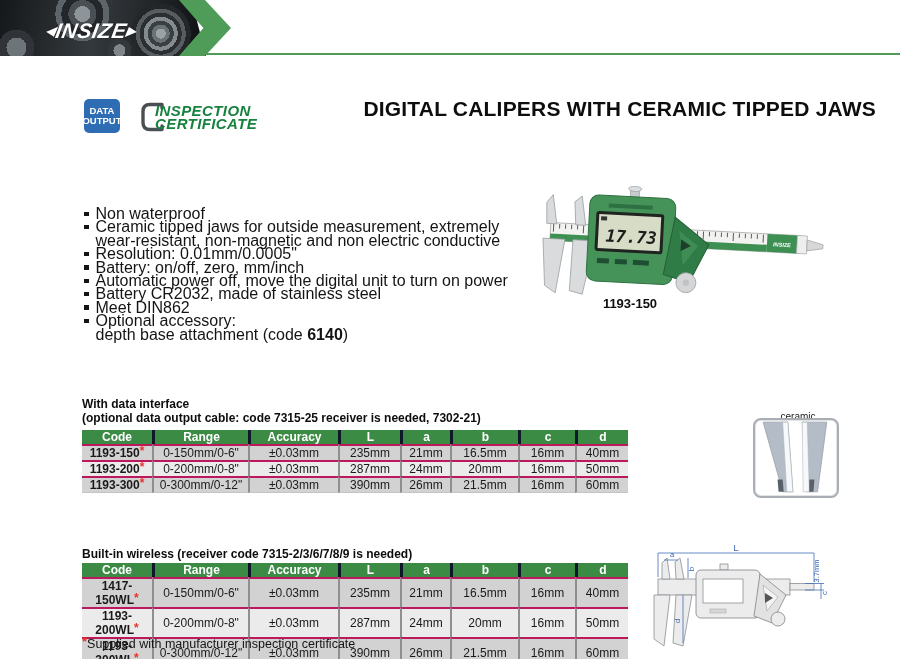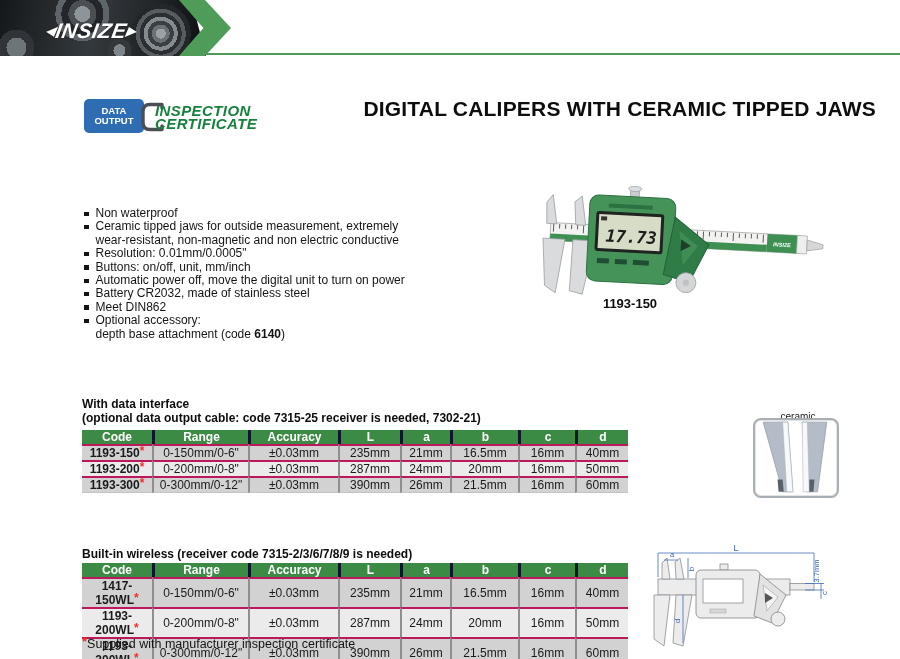--- a/index.html
+++ b/index.html
@@ -23,34 +23,34 @@
   .header-arrow {
     position:absolute; left:179px; top:0; width:52px; height:56px; background:#4f9b58;
     clip-path:polygon(0 0, 50% 0, 100% 50%, 50% 100%, 0 100%, 47% 50%);
   }
   .insize-logo { position:absolute; left:46px; top:19px; white-space:nowrap;
     color:#fff; font-style:italic; font-weight:900; font-size:21px; letter-spacing:.5px;
     transform:skewX(-10deg); text-shadow:0 0 2px rgba(0,0,0,.45); }
   .insize-logo .arr { font-size:12px; position:relative; top:-3px; }
 
   
-  .badge-data-output { position:absolute; left:84px; top:99px; width:60px; height:34px;
+  .badge-data-output { position:absolute; left:84px; top:99px; width:36px; height:34px;
     background:#2e6db4; border-radius:5px; color:#fff; font-weight:bold; font-size:9.5px;
     line-height:10.5px; display:flex; flex-direction:column; align-items:center; justify-content:center; }
   .badge-cert { position:absolute; left:138px; top:100px; width:130px; height:36px; }
   .badge-cert svg { position:absolute; left:0; top:0; }
   .badge-cert .cert-text { position:absolute; left:17px; top:5px; color:#17813e;
     font-style:italic; font-weight:900; font-size:15px; line-height:12.5px; letter-spacing:.4px; white-space:nowrap; }
 
   
   .page-title { position:absolute; right:24px; top:97px; font-size:21px; font-weight:bold;
     letter-spacing:.2px; color:#0d0d0d; white-space:nowrap; }
 
   
-  .features { position:absolute; left:84px; top:207px; width:432px; font-size:12px; color:#141414; }
+  .features { position:absolute; left:84px; top:207px; width:432px; font-size:16px; color:#141414; }
   .feature { display:flex; line-height:13.4px; }
   .feature .bullet { flex:0 0 auto; width:4.5px; height:4.5px; background:#141414; margin:4.5px 7px 0 0; }
   .feature-cont { margin-left:11.5px; line-height:13.4px; }
   .bold { font-weight:bold; }
 
   
   .product-fig { position:absolute; left:495px; top:186px; width:330px; height:112px; }
   .product-label { position:absolute; left:555px; top:296px; width:150px; text-align:center;
     font-weight:bold; font-size:13px; color:#0d0d0d; }
 
@@ -122,21 +122,21 @@
         <span class="bullet"></span>
         <span>Ceramic tipped jaws for outside measurement, extremely</span>
       </div>
     <div class="feature-cont">wear-resistant, non-magnetic and non electric conductive</div>
     <div class="feature">
         <span class="bullet"></span>
         <span>Resolution: 0.01mm/0.0005"</span>
       </div>
     <div class="feature">
         <span class="bullet"></span>
-        <span>Buttons: on/off, unit, mm/inch</span>
+        <span>Battery: on/off, zero, mm/inch</span>
       </div>
     <div class="feature">
         <span class="bullet"></span>
         <span>Automatic power off, move the digital unit to turn on power</span>
       </div>
     <div class="feature">
         <span class="bullet"></span>
         <span>Battery CR2032, made of stainless steel</span>
       </div>
     <div class="feature">

